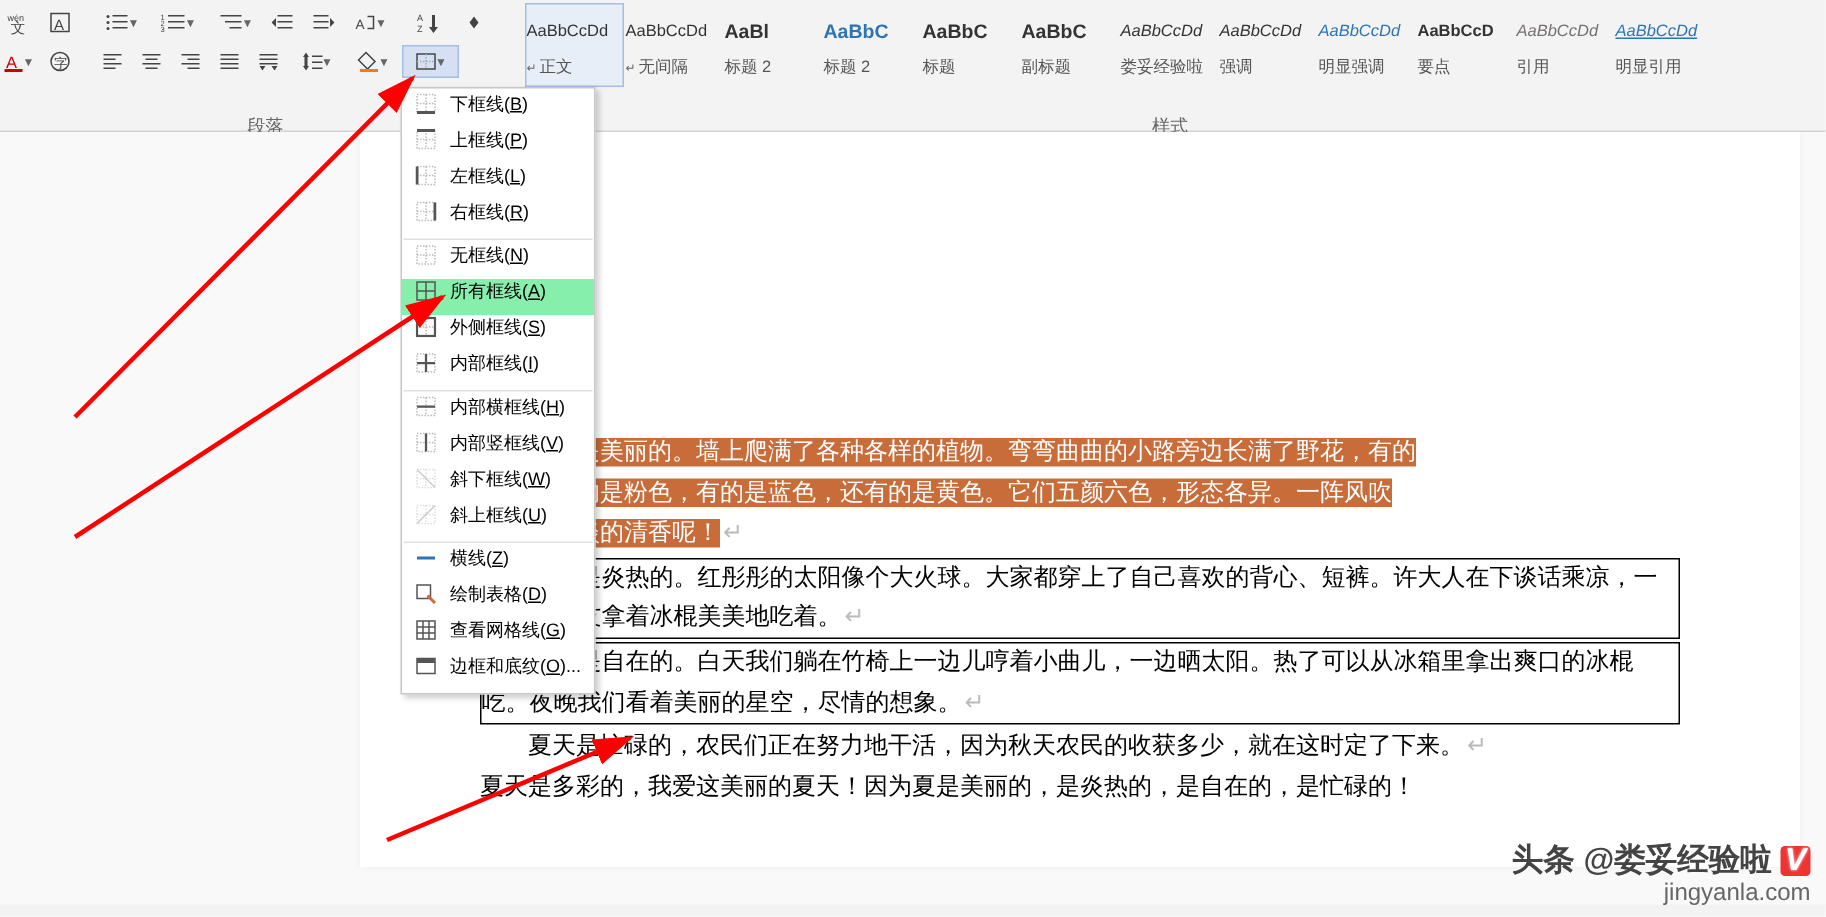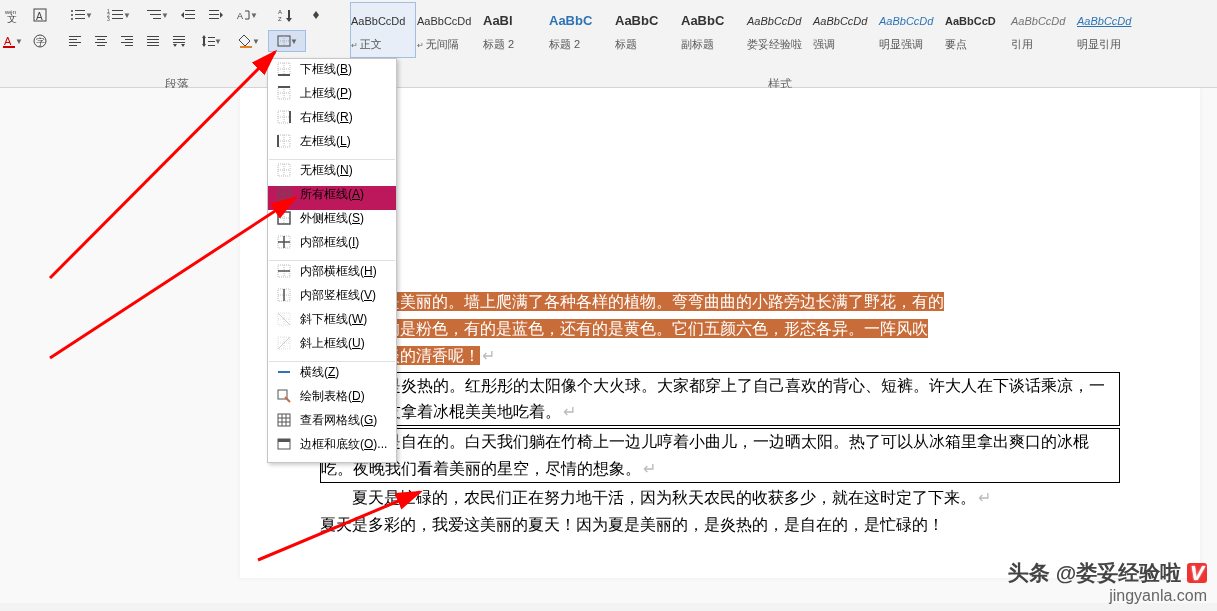--- a/index.html
+++ b/index.html
@@ -35,21 +35,21 @@
 .style-preview.italic { font-style: italic; }
 .style-preview.underline { text-decoration: underline; }
 .style-preview.grey { color: #767171; }
 .style-name { font-size: 11px; color: #555; margin-top: 4px; }
 .style-arrow { font-size: 8px; color: #666; margin-right: 2px; }
 .styles-label { position: absolute; left: 350px; top: 76px; width: 860px; text-align: center; color: #666; }
 
 
 .border-menu { position: absolute; left: 267px; top: 58px; width: 130px; background: #fff; border: 1px solid #c6c6c6; box-shadow: 2px 2px 4px rgba(0,0,0,0.2); z-index: 100; padding: 2px 0; }
 .menu-item { display: flex; height: 24px; padding: 0 8px; cursor: pointer; }
-.menu-item.highlighted { background: #be185d; }
+.menu-item.highlighted { background: #86efac; }
 .menu-item.disabled { color: #000000; cursor: default; }
 .menu-icon { width: 16px; height: 16px; margin-right: 8px; display: flex; align-items: center; justify-content: center; }
 .menu-icon svg { display: block; }
 .menu-sep { height: 1px; background: #e0e0e0; margin: 2px 1px; }
 .menu-text { flex: 1; }
 .menu-hotkey { text-decoration: underline; }
 
 
 .doc-area { position: absolute; left: 0; top: 88px; right: 0; bottom: 8px; background: #f9f9f9; display: flex; justify-content: center; overflow: hidden; }
 .page { position: absolute; left: 240px; top: 0; width: 960px; background: #fff; box-shadow: 0 0 5px rgba(0,0,0,0.05); padding: 200px 80px 40px 80px; }
@@ -326,35 +326,35 @@
         </svg>
       </span>
       <span class="menu-text">上框线(<span class="menu-hotkey">P</span>)</span>
     </div>
     <div class="menu-item">
       <span class="menu-icon">
         <svg width="14" height="14">
           <rect x="1" y="1" width="12" height="12" fill="none" stroke="#bbb" stroke-dasharray="1"></rect>
           <line x1="1" y1="7" x2="13" y2="7" stroke="#bbb" stroke-dasharray="1"></line>
           <line x1="7" y1="1" x2="7" y2="13" stroke="#bbb" stroke-dasharray="1"></line>
+          <line x1="1" y1="1" x2="1" y2="13" stroke="#555" stroke-width="2"></line>
+        </svg>
+      </span>
+      <span class="menu-text">左框线(<span class="menu-hotkey">L</span>)</span>
+    </div>
+    <div class="menu-item">
+      <span class="menu-icon">
+        <svg width="14" height="14">
+          <rect x="1" y="1" width="12" height="12" fill="none" stroke="#bbb" stroke-dasharray="1"></rect>
+          <line x1="1" y1="7" x2="13" y2="7" stroke="#bbb" stroke-dasharray="1"></line>
+          <line x1="7" y1="1" x2="7" y2="13" stroke="#bbb" stroke-dasharray="1"></line>
           <line x1="13" y1="1" x2="13" y2="13" stroke="#555" stroke-width="2"></line>
         </svg>
       </span>
       <span class="menu-text">右框线(<span class="menu-hotkey">R</span>)</span>
-    </div>
-    <div class="menu-item">
-      <span class="menu-icon">
-        <svg width="14" height="14">
-          <rect x="1" y="1" width="12" height="12" fill="none" stroke="#bbb" stroke-dasharray="1"></rect>
-          <line x1="1" y1="7" x2="13" y2="7" stroke="#bbb" stroke-dasharray="1"></line>
-          <line x1="7" y1="1" x2="7" y2="13" stroke="#bbb" stroke-dasharray="1"></line>
-          <line x1="1" y1="1" x2="1" y2="13" stroke="#555" stroke-width="2"></line>
-        </svg>
-      </span>
-      <span class="menu-text">左框线(<span class="menu-hotkey">L</span>)</span>
     </div>
     <div class="menu-sep"></div>
     <div class="menu-item">
       <span class="menu-icon">
         <svg width="14" height="14">
           <rect x="1" y="1" width="12" height="12" fill="none" stroke="#bbb" stroke-dasharray="1"></rect>
           <line x1="1" y1="7" x2="13" y2="7" stroke="#bbb" stroke-dasharray="1"></line>
           <line x1="7" y1="1" x2="7" y2="13" stroke="#bbb" stroke-dasharray="1"></line>
         </svg>
       </span>

